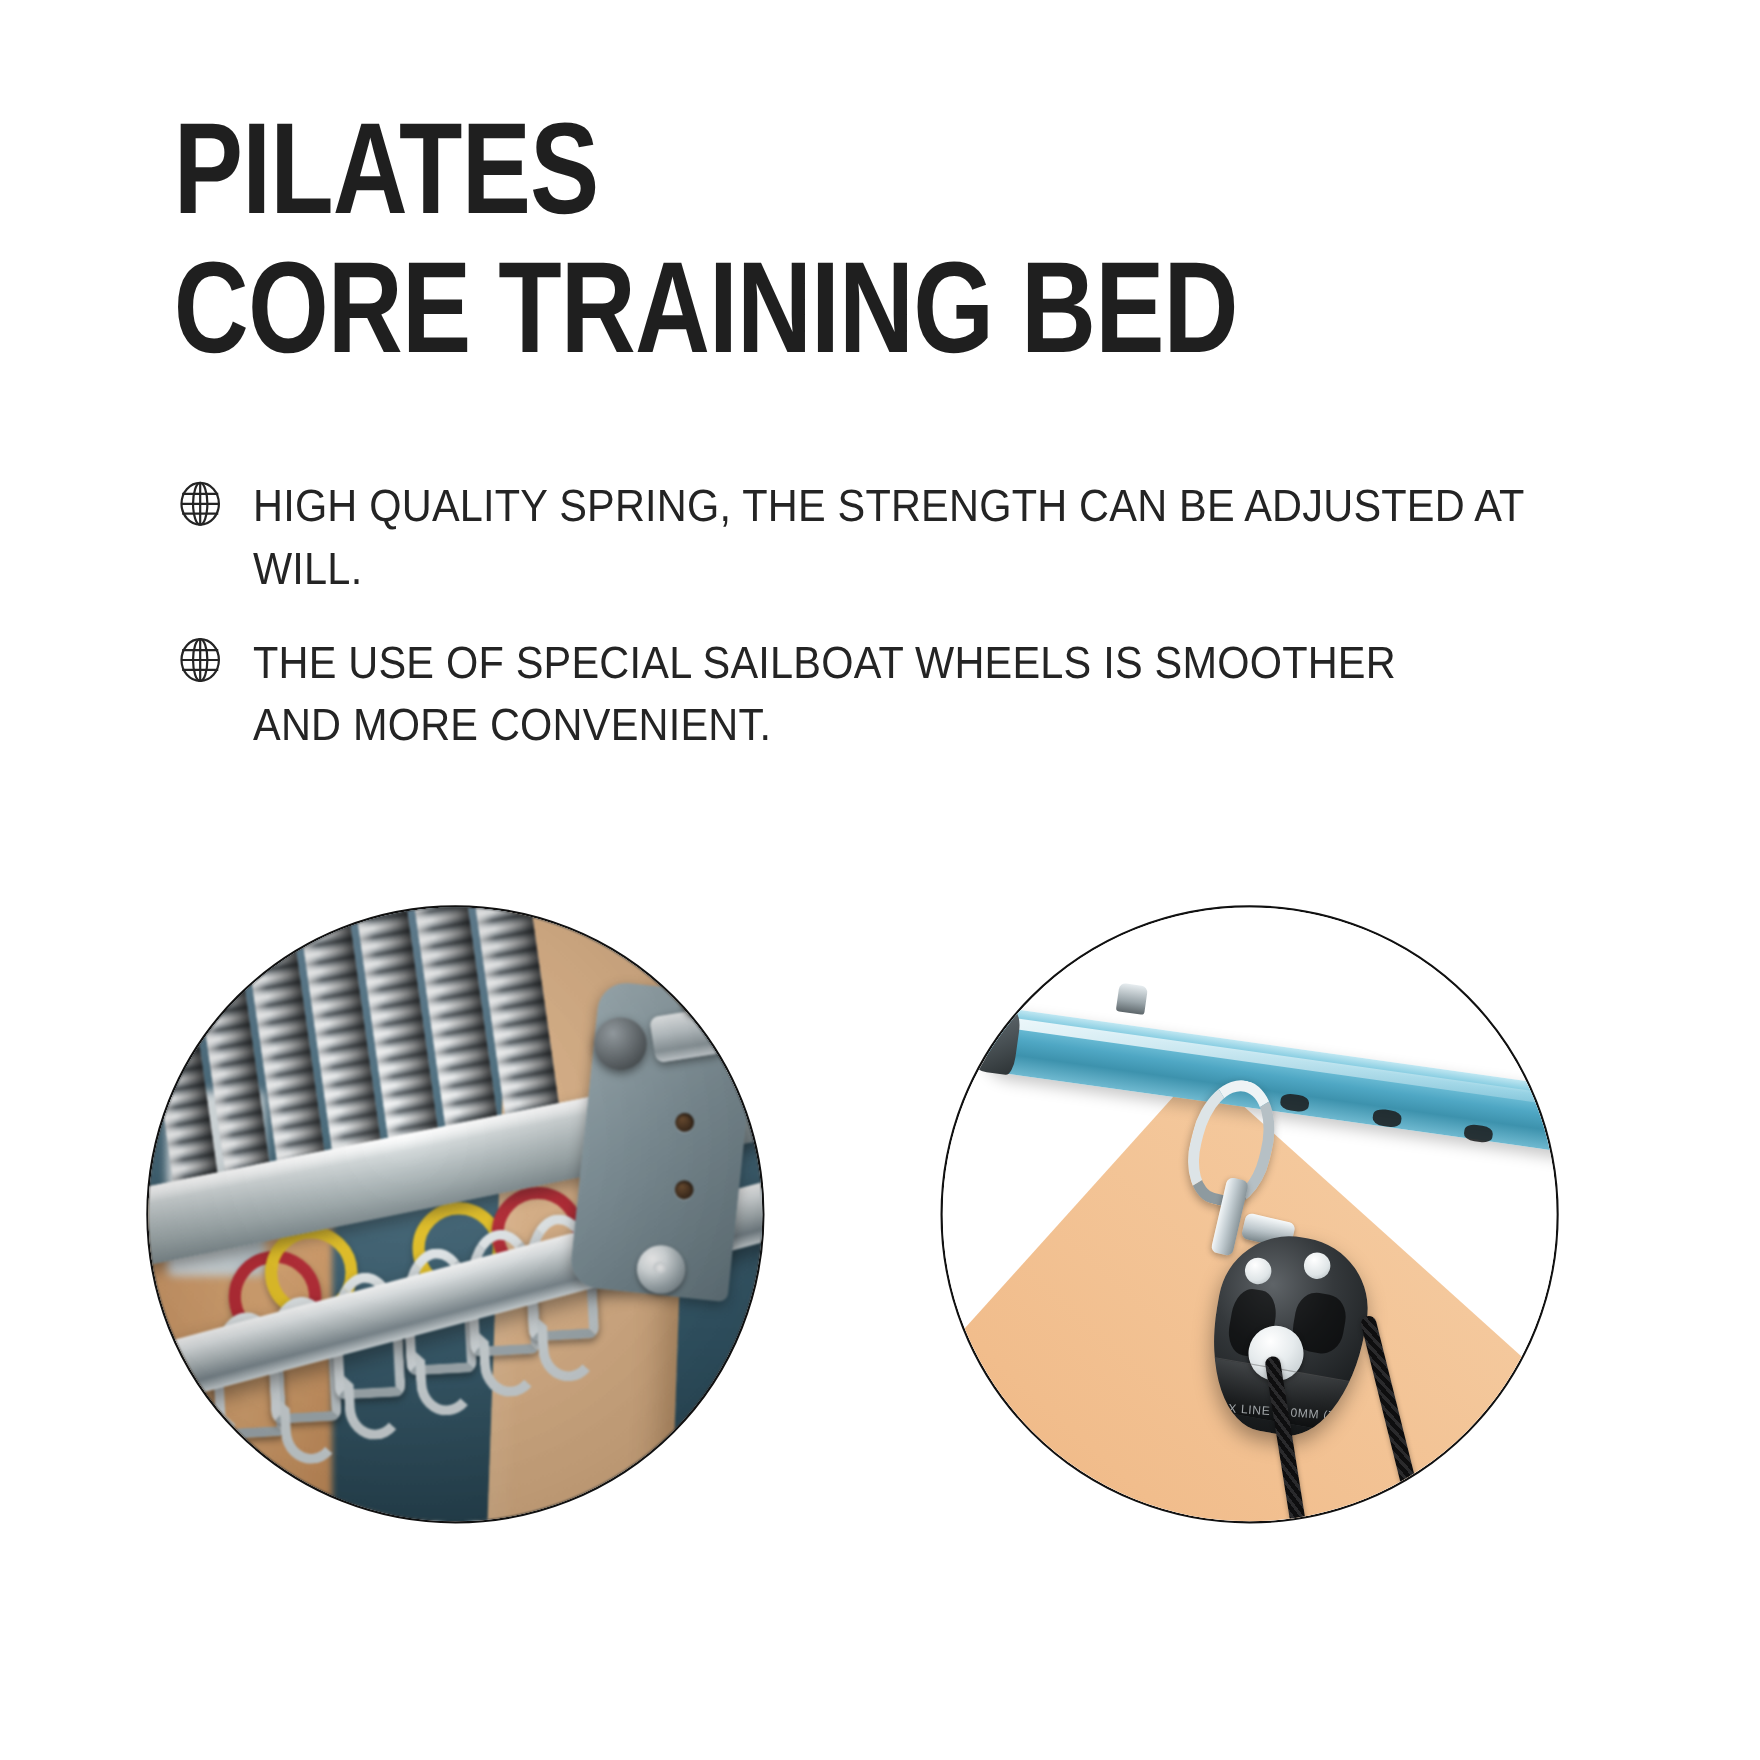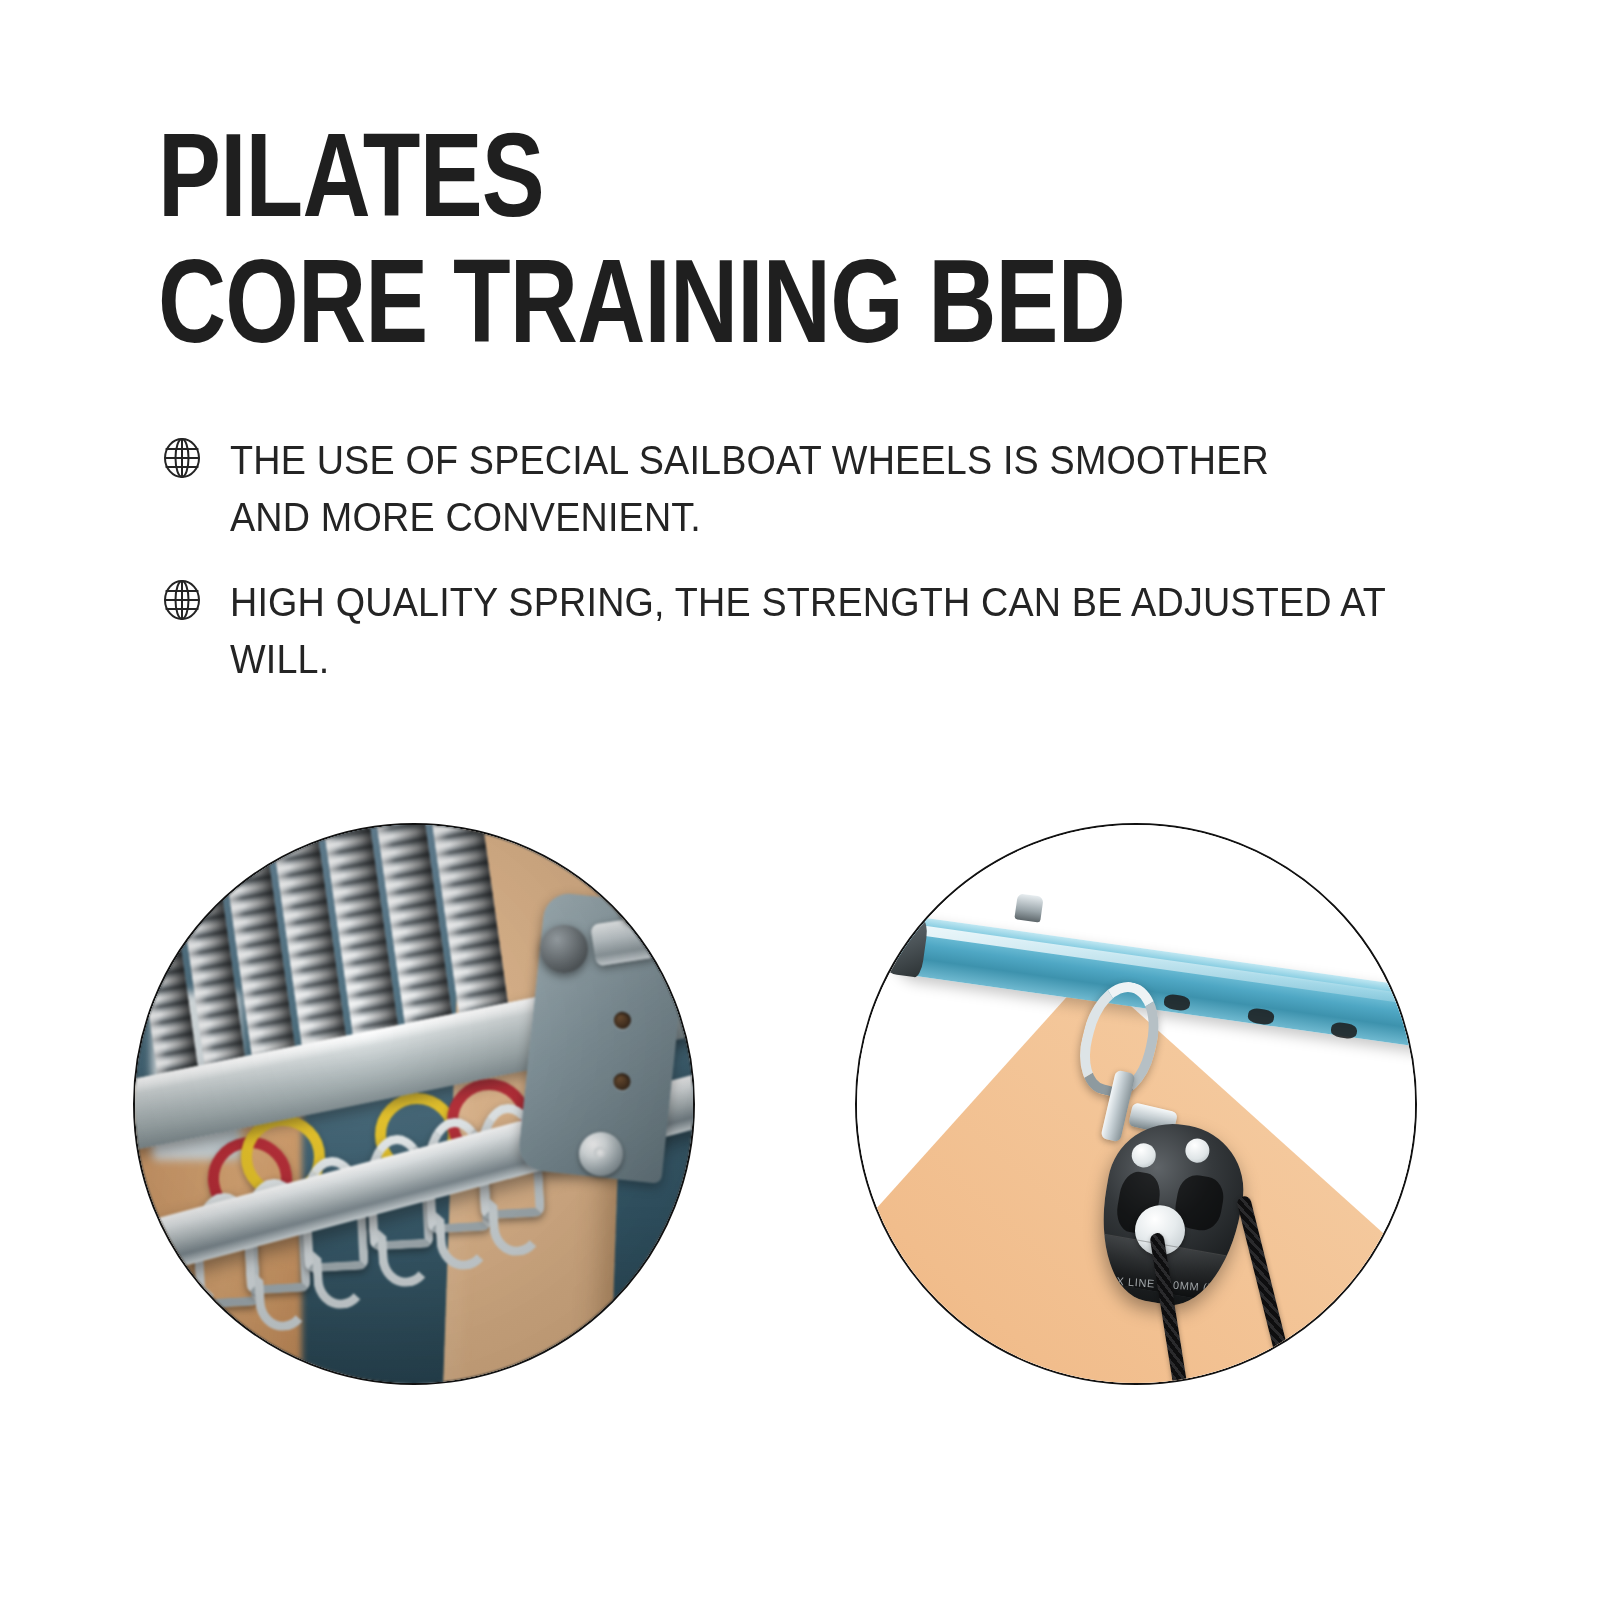--- a/index.html
+++ b/index.html
@@ -15,21 +15,20 @@
     font-family: "Liberation Sans", sans-serif;
     -webkit-font-smoothing: antialiased;
   }
 
   
   .headline {
     position: absolute;
     left: 158px;
     top: 96px;
     width: 1300px;
-    margin-top: 21px;
   }
   .headline .line {
     display: block;
     color: #1f1f1f;
     font-family: "Liberation Sans", sans-serif;
     font-weight: 700;
     font-size: 118px;
     line-height: 116px;
     letter-spacing: -1px;
     transform: scaleX(0.80);
@@ -480,50 +479,50 @@
 </style>
 </head>
 <body>
 
 <div class="headline">
   <span class="line line-1">PILATES</span>
   <span class="line line-2">CORE TRAINING BED</span>
 </div>
 
 <div class="bullets">
+
+  <div class="bullet-row">
+    <span class="bullet-icon">
+      <svg viewBox="0 0 44 44" width="44" height="44" aria-hidden="true">
+        <ellipse cx="22" cy="22" rx="17" ry="19" fill="none" stroke="#242424" stroke-width="2"></ellipse>
+        <ellipse cx="22" cy="22" rx="6.5" ry="19" fill="none" stroke="#242424" stroke-width="2"></ellipse>
+        <line x1="22" y1="3" x2="22" y2="41" stroke="#242424" stroke-width="2"></line>
+        <line x1="5.6" y1="13" x2="38.4" y2="13" stroke="#242424" stroke-width="2"></line>
+        <line x1="5" y1="22" x2="39" y2="22" stroke="#242424" stroke-width="2"></line>
+        <line x1="5.6" y1="31" x2="38.4" y2="31" stroke="#242424" stroke-width="2"></line>
+      </svg>
+    </span>
+    <span class="bullet-text">HIGH QUALITY SPRING, THE STRENGTH CAN BE ADJUSTED AT WILL.</span>
+  </div>
 
   <div class="bullet-row">
     <span class="bullet-icon">
       <svg viewBox="0 0 44 44" width="44" height="44" aria-hidden="true">
         <ellipse cx="22" cy="22" rx="17" ry="19" fill="none" stroke="#242424" stroke-width="2"></ellipse>
         <ellipse cx="22" cy="22" rx="6.5" ry="19" fill="none" stroke="#242424" stroke-width="2"></ellipse>
         <line x1="22" y1="3" x2="22" y2="41" stroke="#242424" stroke-width="2"></line>
         <line x1="5.6" y1="13" x2="38.4" y2="13" stroke="#242424" stroke-width="2"></line>
         <line x1="5" y1="22" x2="39" y2="22" stroke="#242424" stroke-width="2"></line>
         <line x1="5.6" y1="31" x2="38.4" y2="31" stroke="#242424" stroke-width="2"></line>
       </svg>
     </span>
     <span class="bullet-text">THE USE OF SPECIAL SAILBOAT WHEELS IS SMOOTHER
 AND MORE CONVENIENT.</span>
   </div>
 
-  <div class="bullet-row">
-    <span class="bullet-icon">
-      <svg viewBox="0 0 44 44" width="44" height="44" aria-hidden="true">
-        <ellipse cx="22" cy="22" rx="17" ry="19" fill="none" stroke="#242424" stroke-width="2"></ellipse>
-        <ellipse cx="22" cy="22" rx="6.5" ry="19" fill="none" stroke="#242424" stroke-width="2"></ellipse>
-        <line x1="22" y1="3" x2="22" y2="41" stroke="#242424" stroke-width="2"></line>
-        <line x1="5.6" y1="13" x2="38.4" y2="13" stroke="#242424" stroke-width="2"></line>
-        <line x1="5" y1="22" x2="39" y2="22" stroke="#242424" stroke-width="2"></line>
-        <line x1="5.6" y1="31" x2="38.4" y2="31" stroke="#242424" stroke-width="2"></line>
-      </svg>
-    </span>
-    <span class="bullet-text">HIGH QUALITY SPRING, THE STRENGTH CAN BE ADJUSTED AT WILL.</span>
-  </div>
-
 </div>
 
 <div class="photo-circle" id="photo-left">
   <div class="scene">
     <div class="l-bg"></div>
     <div class="l-woodfar"></div>
     <div class="l-whitepost"></div>
     <div class="l-wood"></div>
 
     <div class="l-springs">

